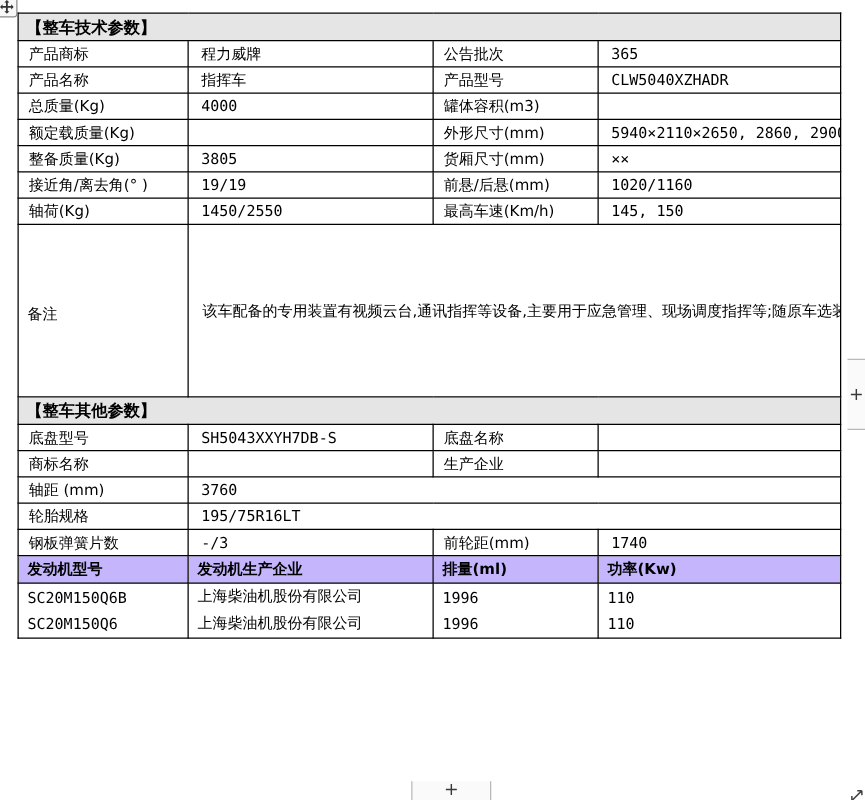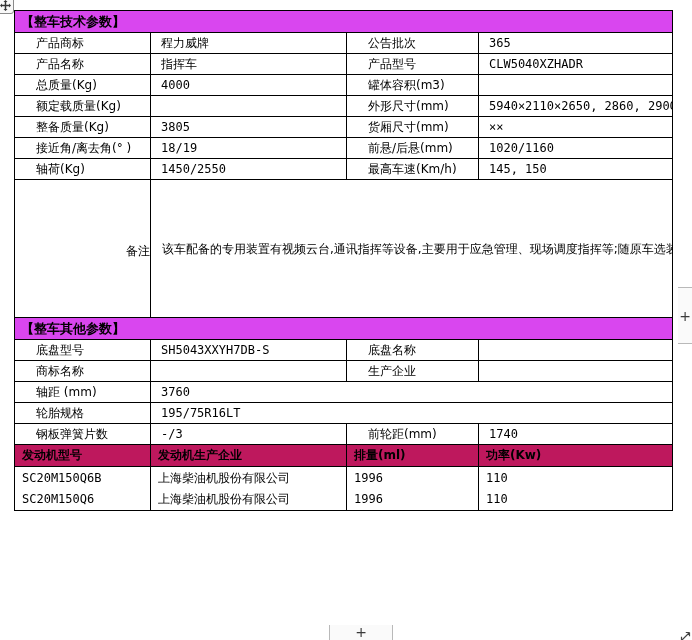--- a/index.html
+++ b/index.html
@@ -5,36 +5,36 @@
   * { margin:0; padding:0; box-sizing:border-box; }
   html,body { width:692px; height:640px; background:#ffffff; overflow:hidden;
     font-family:"DejaVu Sans", sans-serif; }
   .page { position:relative; width:692px; height:640px; background:#fff; }
 
   table.doc { position:absolute; left:14px; top:10px; width:658px;
     border-collapse:collapse; table-layout:fixed; }
   table.doc td { border:1px solid #000; font-size:12px; color:#000;
     vertical-align:middle; overflow:hidden; white-space:nowrap; }
 
-  tr.sec td { background:#d946ef; font-weight:bold; font-size:13px;
+  tr.sec td { background:#e5e5e5; font-weight:bold; font-size:13px;
     height:22px; padding-left:6px; }
   tr.r td { height:21px; }
-  td.l { padding-left:21px; }
+  td.l { padding-left:8px; }
   td.v { padding-left:10px; font-family:"DejaVu Sans Mono", monospace; font-size:12px; }
 
-  td.remark-label { vertical-align:top; padding-top:5px; padding-left:7px;text-align:right; }
+  td.remark-label { vertical-align:top; padding-top:5px; padding-left:7px; }
   td.remark { height:138px; vertical-align:top; padding:3px 6px 2px 11px;
     white-space:normal; line-height:20px; font-size:12px;
     font-family:"DejaVu Sans", sans-serif; }
 
-  tr.eng-h td { background:#be185d; font-weight:bold; height:22px; padding-left:7px; }
+  tr.eng-h td { background:#c4b5fd; font-weight:bold; height:22px; padding-left:7px; }
   tr.eng-r td { vertical-align:top; padding-top:1px;margin-left:44px; }
   tr.eng-r .ln { height:21px; line-height:21px; padding-left:7px;
     font-family:"DejaVu Sans Mono", monospace; }
-  tr.eng-r .ln.cjk { font-family:Liberation Sans, sans-serif; }
+  tr.eng-r .ln.cjk { font-family:Liberation Mono, monospace; }
 
   .move-handle { position:absolute; left:-4px; top:-4px; width:18px; height:18px;
     border:1px solid #8a8a8a; border-radius:3px; background:#f8f8f8;
     display:flex; align-items:center; justify-content:center; cursor:move; }
   .move-handle svg { display:block; }
 
   .vplus { position:absolute; right:0; top:287px; width:14px; height:57px;
     background:#fafafa; border-top:1px solid #b9b9b9; border-bottom:1px solid #b9b9b9;
     display:flex; align-items:center; justify-content:center;
     font-size:14px; color:#3a3a3a; cursor:pointer; }
@@ -89,21 +89,21 @@
       <td class="v">5940×2110×2650, 2860, 2900</td>
     </tr>
     <tr class="r">
       <td class="l">整备质量(Kg)</td>
       <td class="v">3805</td>
       <td class="l">货厢尺寸(mm)</td>
       <td class="v">××</td>
     </tr>
     <tr class="r">
       <td class="l">接近角/离去角(° )</td>
-      <td class="v">18/19</td>
+      <td class="v">19/19</td>
       <td class="l">前悬/后悬(mm)</td>
       <td class="v">1020/1160</td>
     </tr>
     <tr class="r">
       <td class="l">轴荷(Kg)</td>
       <td class="v">1450/2550</td>
       <td class="l">最高车速(Km/h)</td>
       <td class="v">145, 150</td>
     </tr>
 

